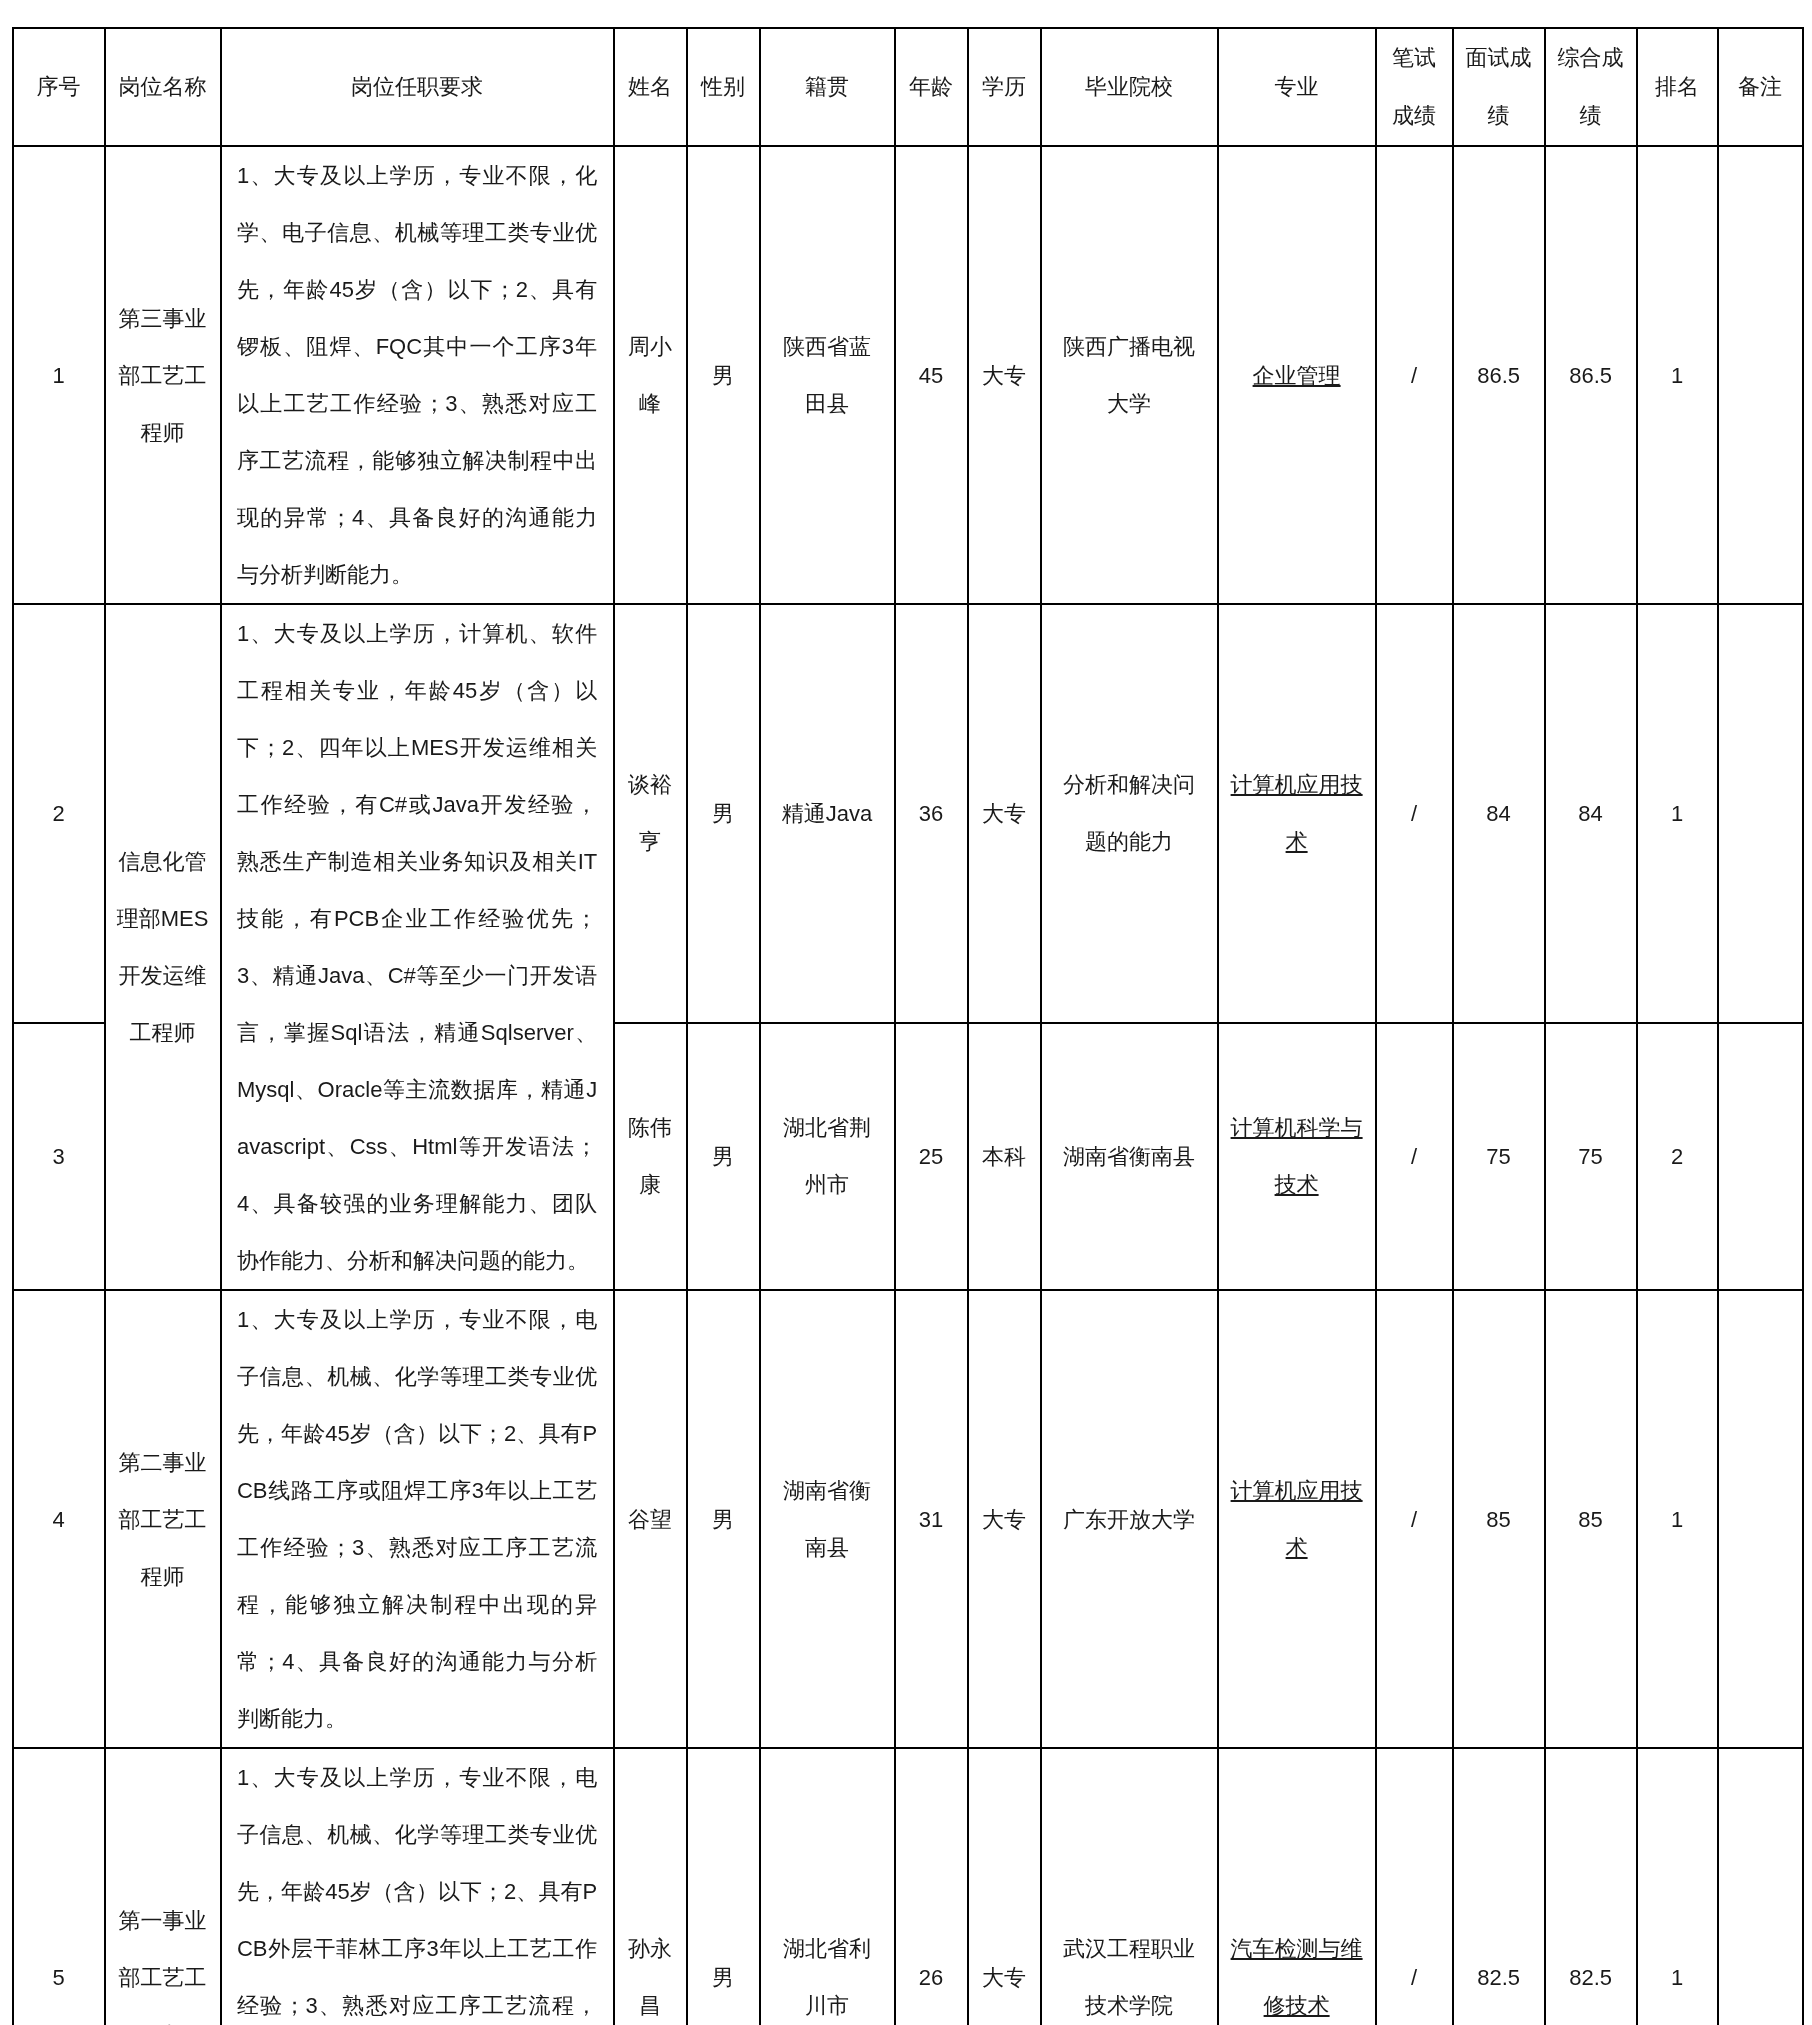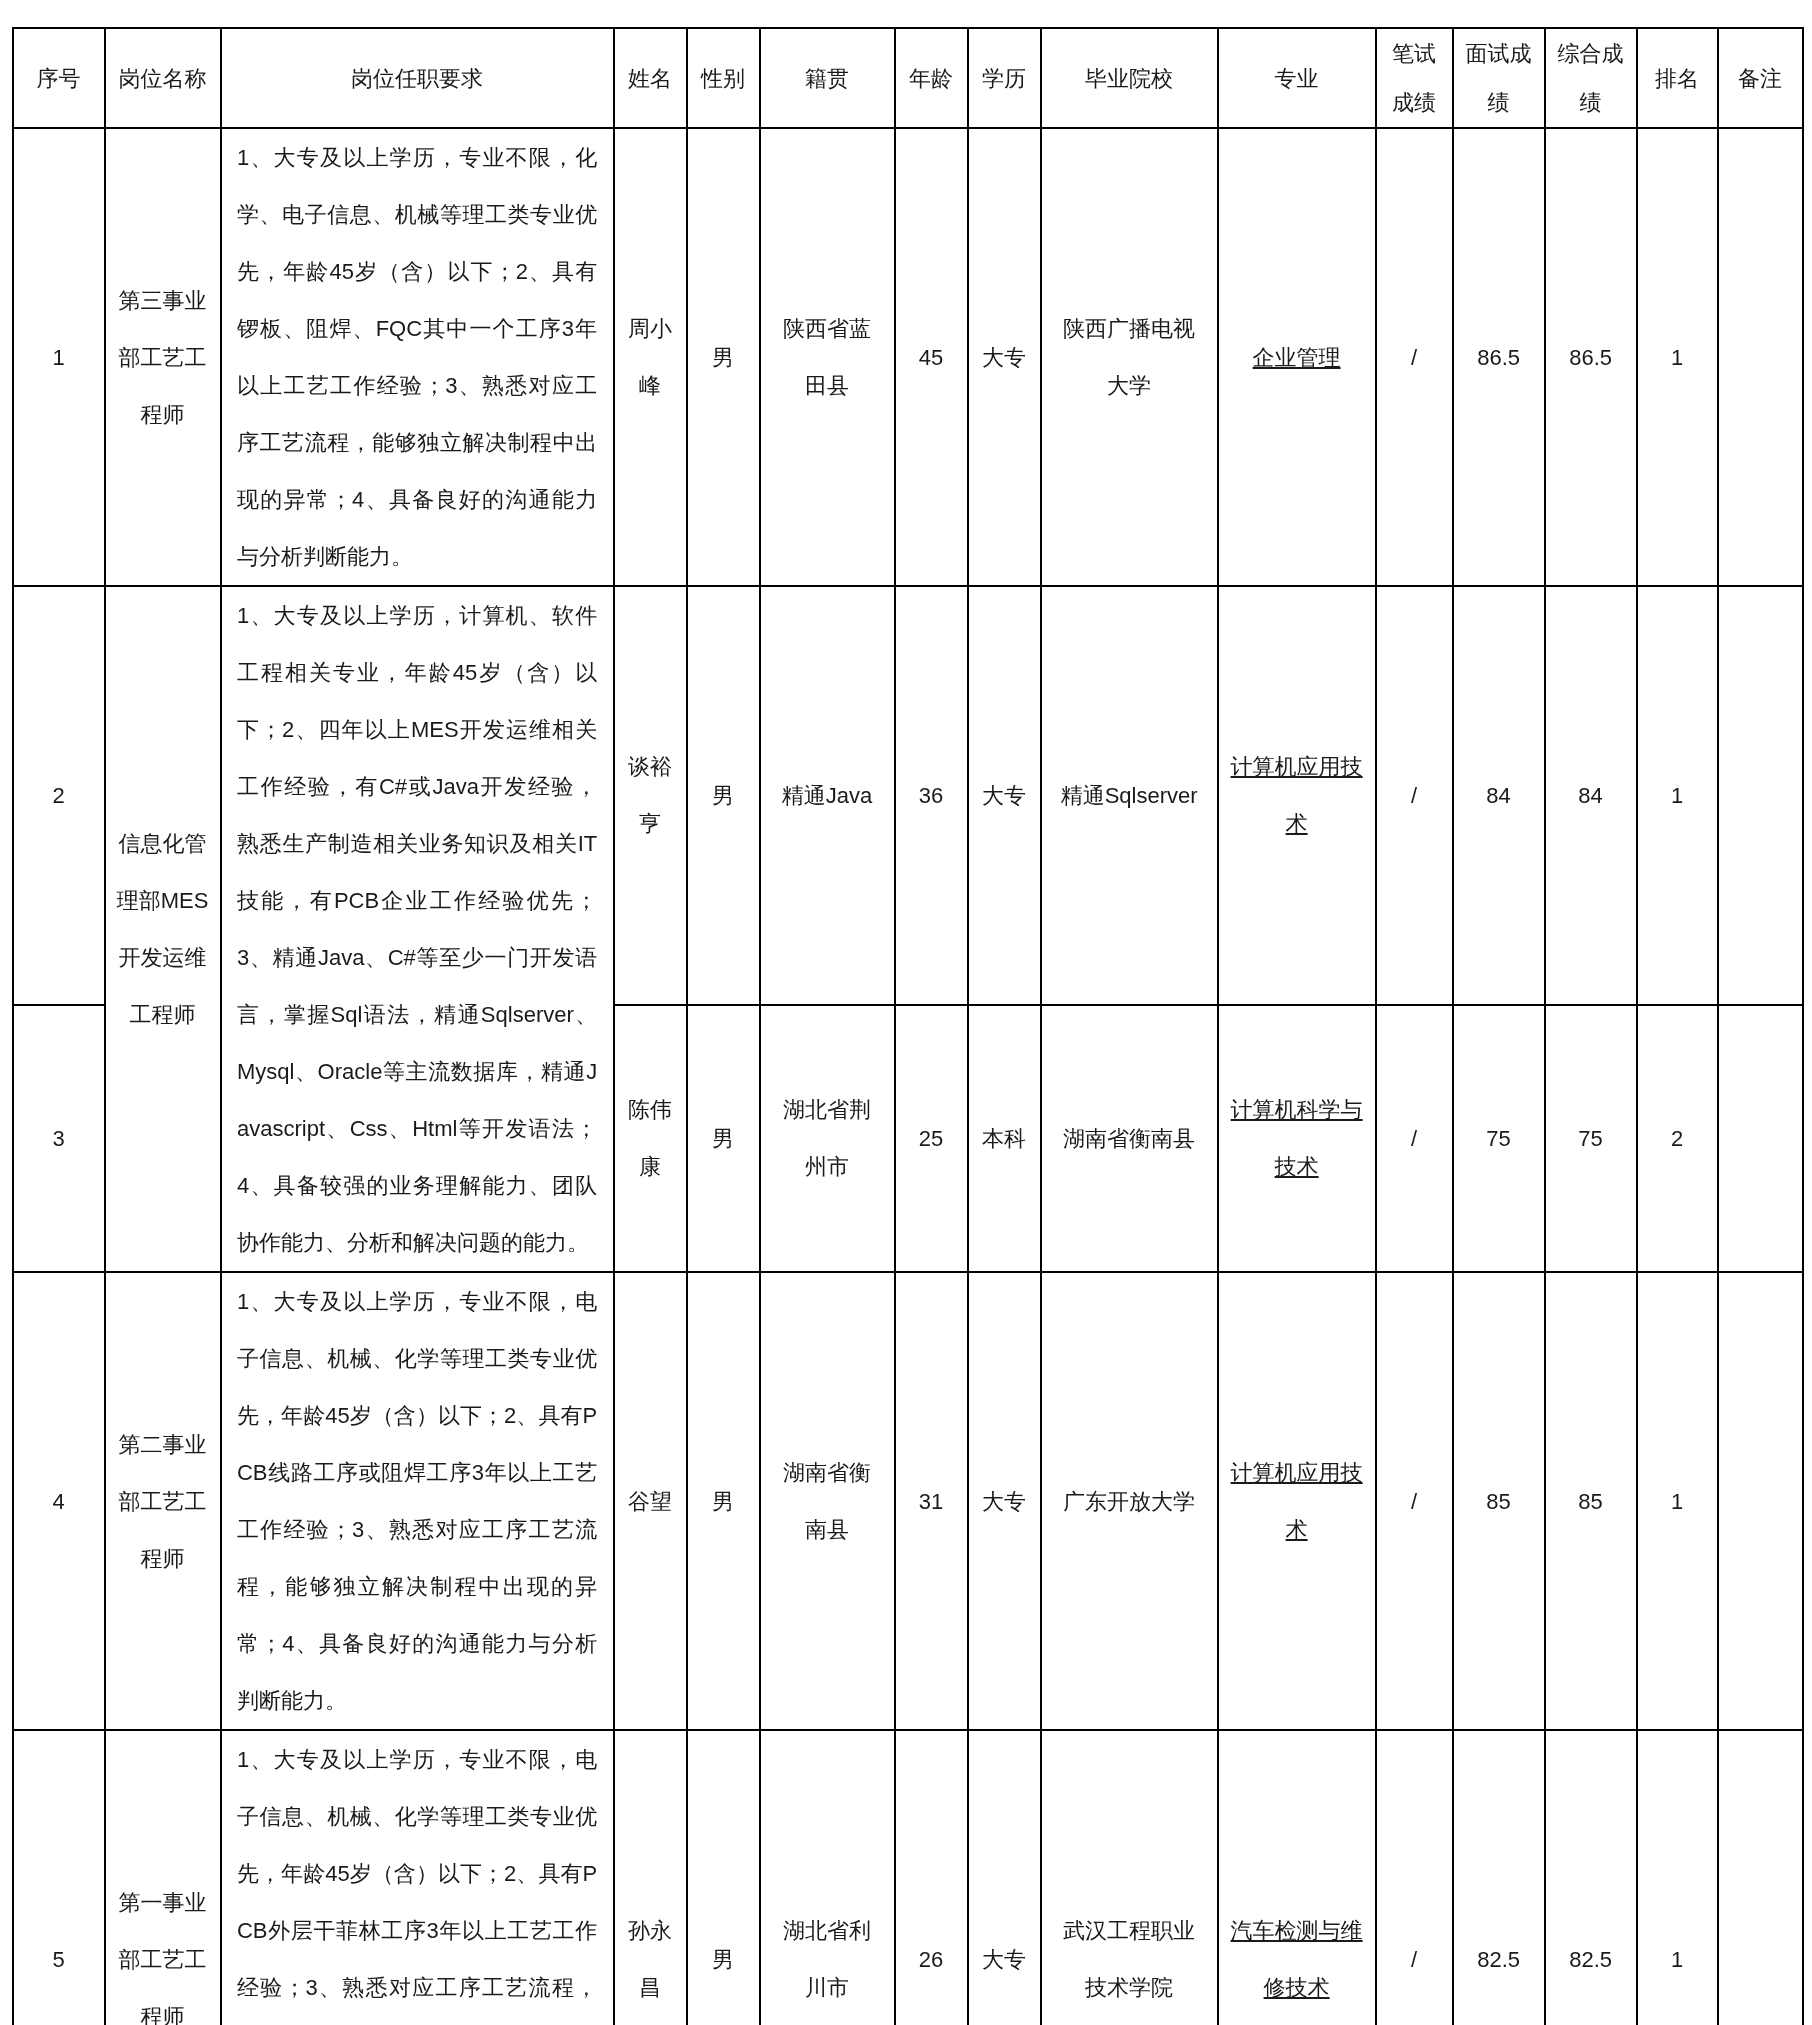--- a/index.html
+++ b/index.html
@@ -4,21 +4,21 @@
 <style>
   html,body{margin:0;padding:0;background:#fff;}
   body{width:1813px;height:2025px;overflow:hidden;}
   .sheet{position:relative;width:1813px;height:2025px;background:#fff;
          font-family:"Liberation Sans",sans-serif;color:#1a1a1a;}
   table.grid{position:absolute;left:11.6px;top:27px;width:1790px;
              border-collapse:collapse;table-layout:fixed;background:#fff;}
   .grid th,.grid td{border:2.3px solid #000;font-weight:400;font-size:22px;
              text-align:center;vertical-align:middle;line-height:57px;
              padding:0 3.1px;overflow:hidden;word-break:break-all;}
-  .grid th{white-space:pre-line;line-height:49px;}
+  .grid th{white-space:pre-line;line-height:58px;}
   td.req{text-align:justify;text-align-last:left;padding:0 15.4px;line-height:57px;}
   td.pos{padding:0 4.6px;text-align:center;}
   td.pad-lg{padding:0 19px;border-radius:30px;}
   td.pad-md{padding:0 9.2px;text-decoration:underline;}
   tr.r-h{height:100px;}
   tr.r1{height:429px;}
   tr.r2{height:382px;}
   tr.r3{height:244px;}
   tr.r4{height:430px;}
   tr.r5{height:404px;}
@@ -88,21 +88,21 @@
 
     <tr class="r2">
       <td>2</td>
       <td class="pos" rowspan="2">信息化管理部MES开发运维工程师</td>
       <td class="req" rowspan="2">1、大专及以上学历，计算机、软件工程相关专业，年龄45岁（含）以下；2、四年以上MES开发运维相关工作经验，有C#或Java开发经验，熟悉生产制造相关业务知识及相关IT技能，有PCB企业工作经验优先；3、精通Java、C#等至少一门开发语言，掌握Sql语法，精通Sqlserver、Mysql、Oracle等主流数据库，精通Javascript、Css、Html等开发语法；4、具备较强的业务理解能力、团队协作能力、分析和解决问题的能力。</td>
       <td>谈裕亨</td>
       <td>男</td>
       <td class="pad-lg">精通Java</td>
       <td>36</td>
       <td>大专</td>
-      <td class="pad-lg">精通Sqlserver</td>
+      <td class="pad-lg">分析和解决问题的能力</td>
       <td class="pad-md">计算机应用技术</td>
       <td>/</td>
       <td>84</td>
       <td>84</td>
       <td>1</td>
       <td></td>
     </tr>
 
     <tr class="r3">
       <td>3</td>

